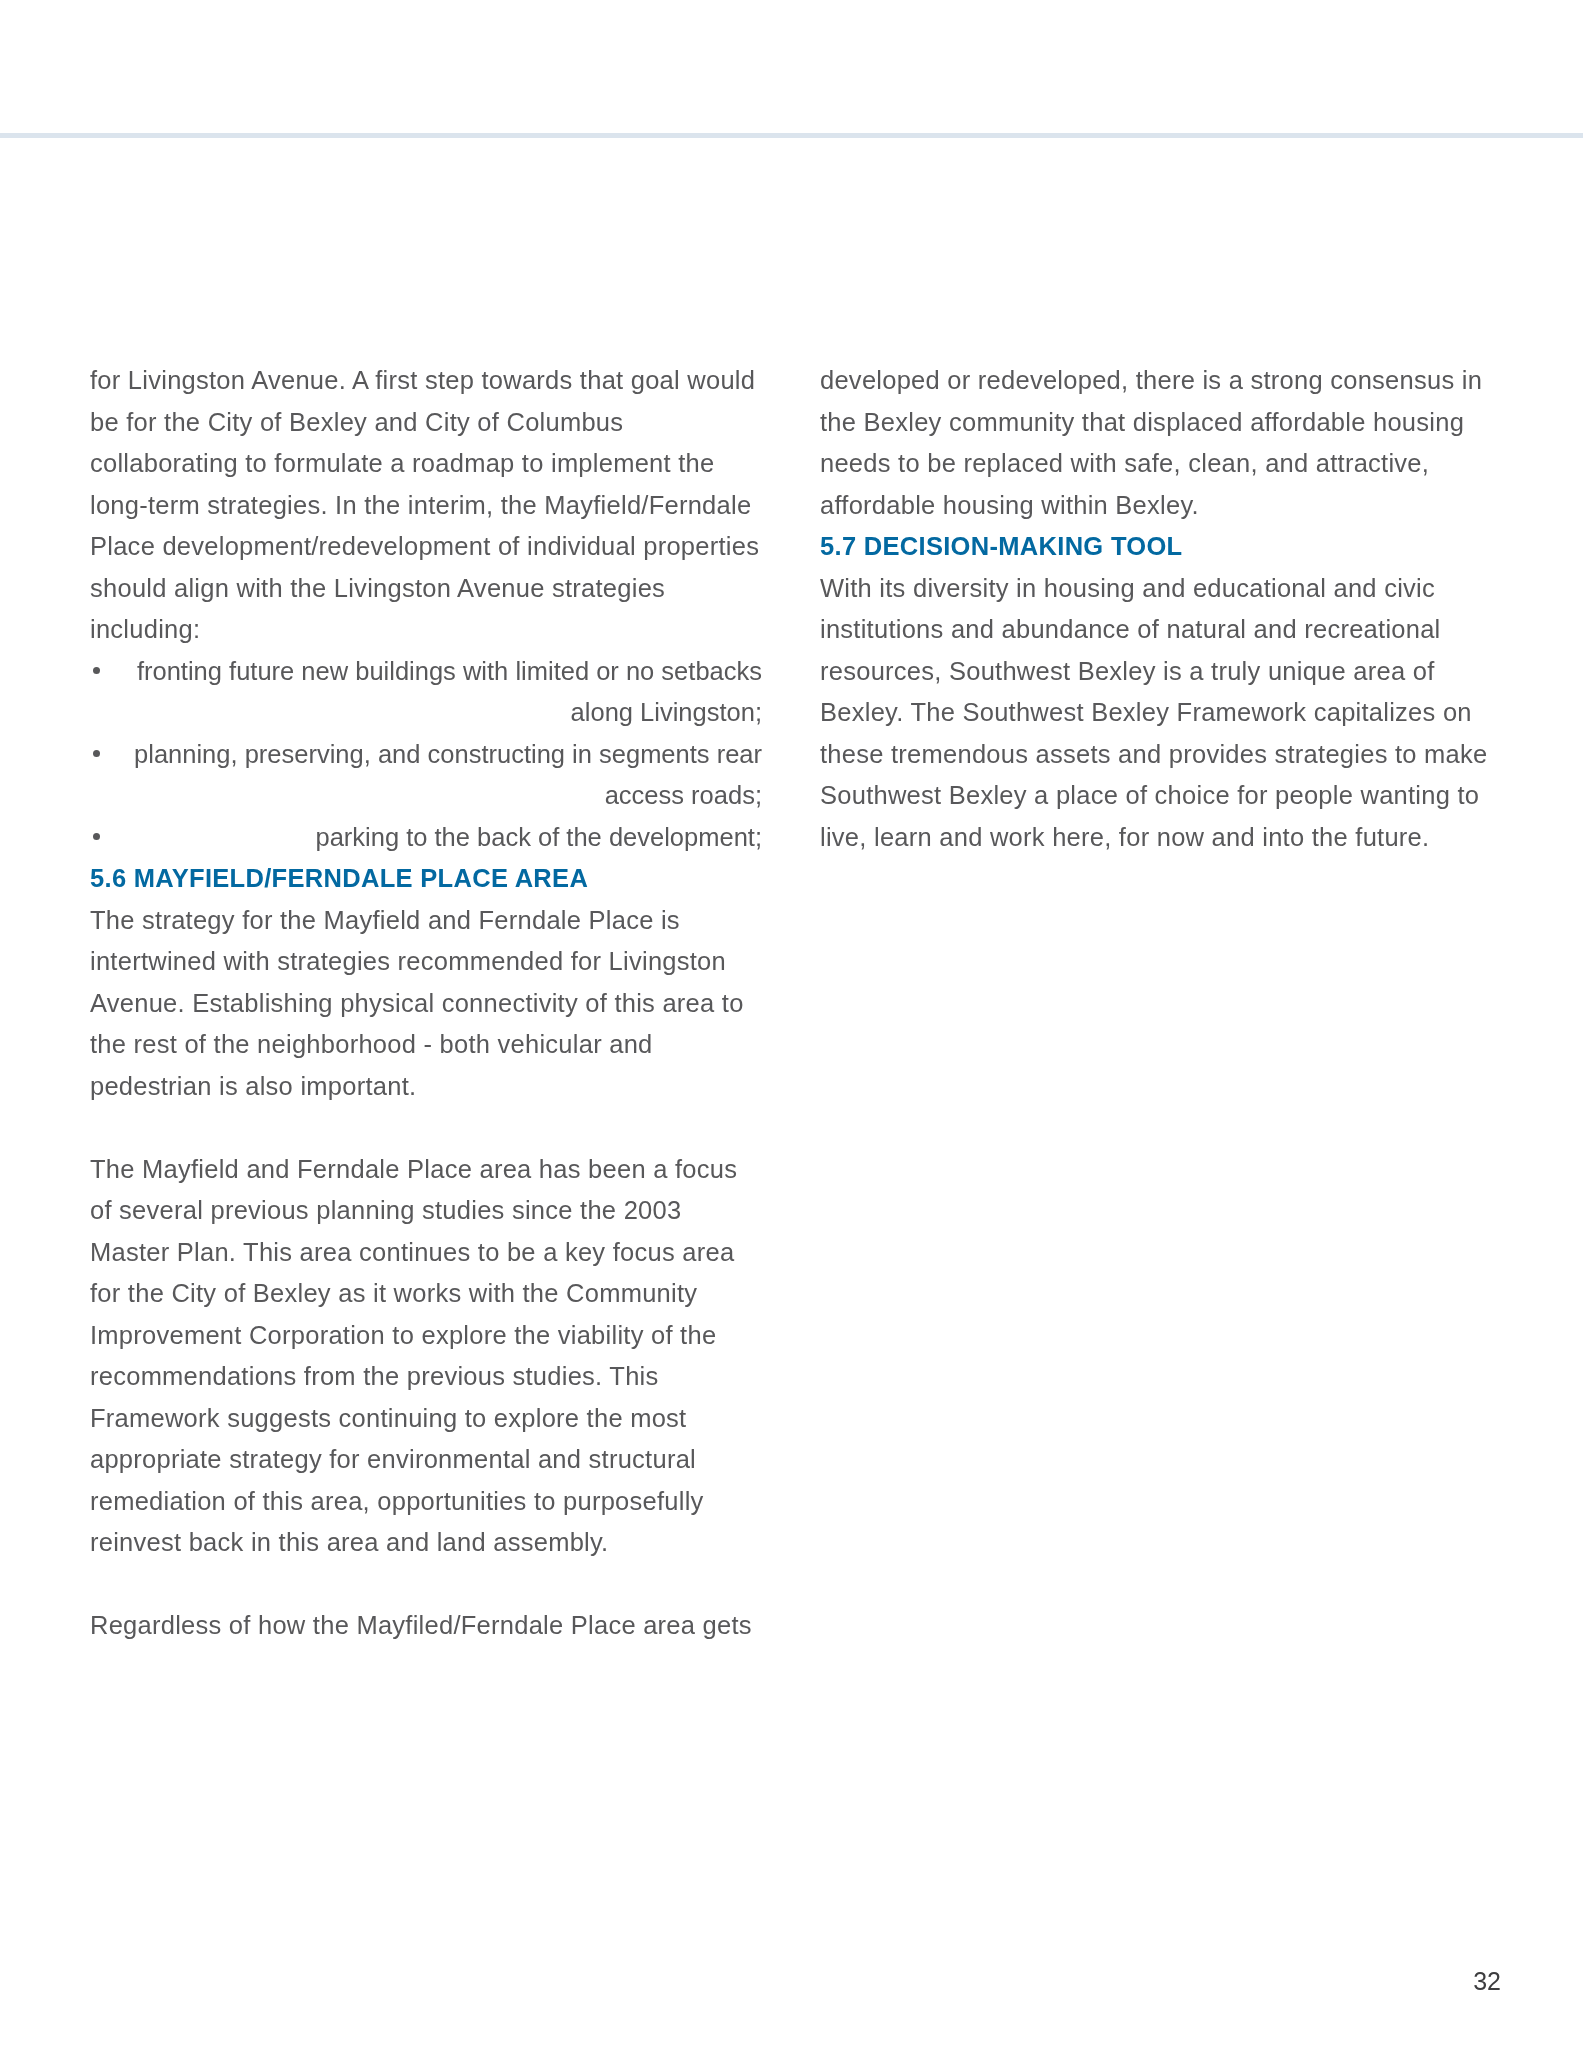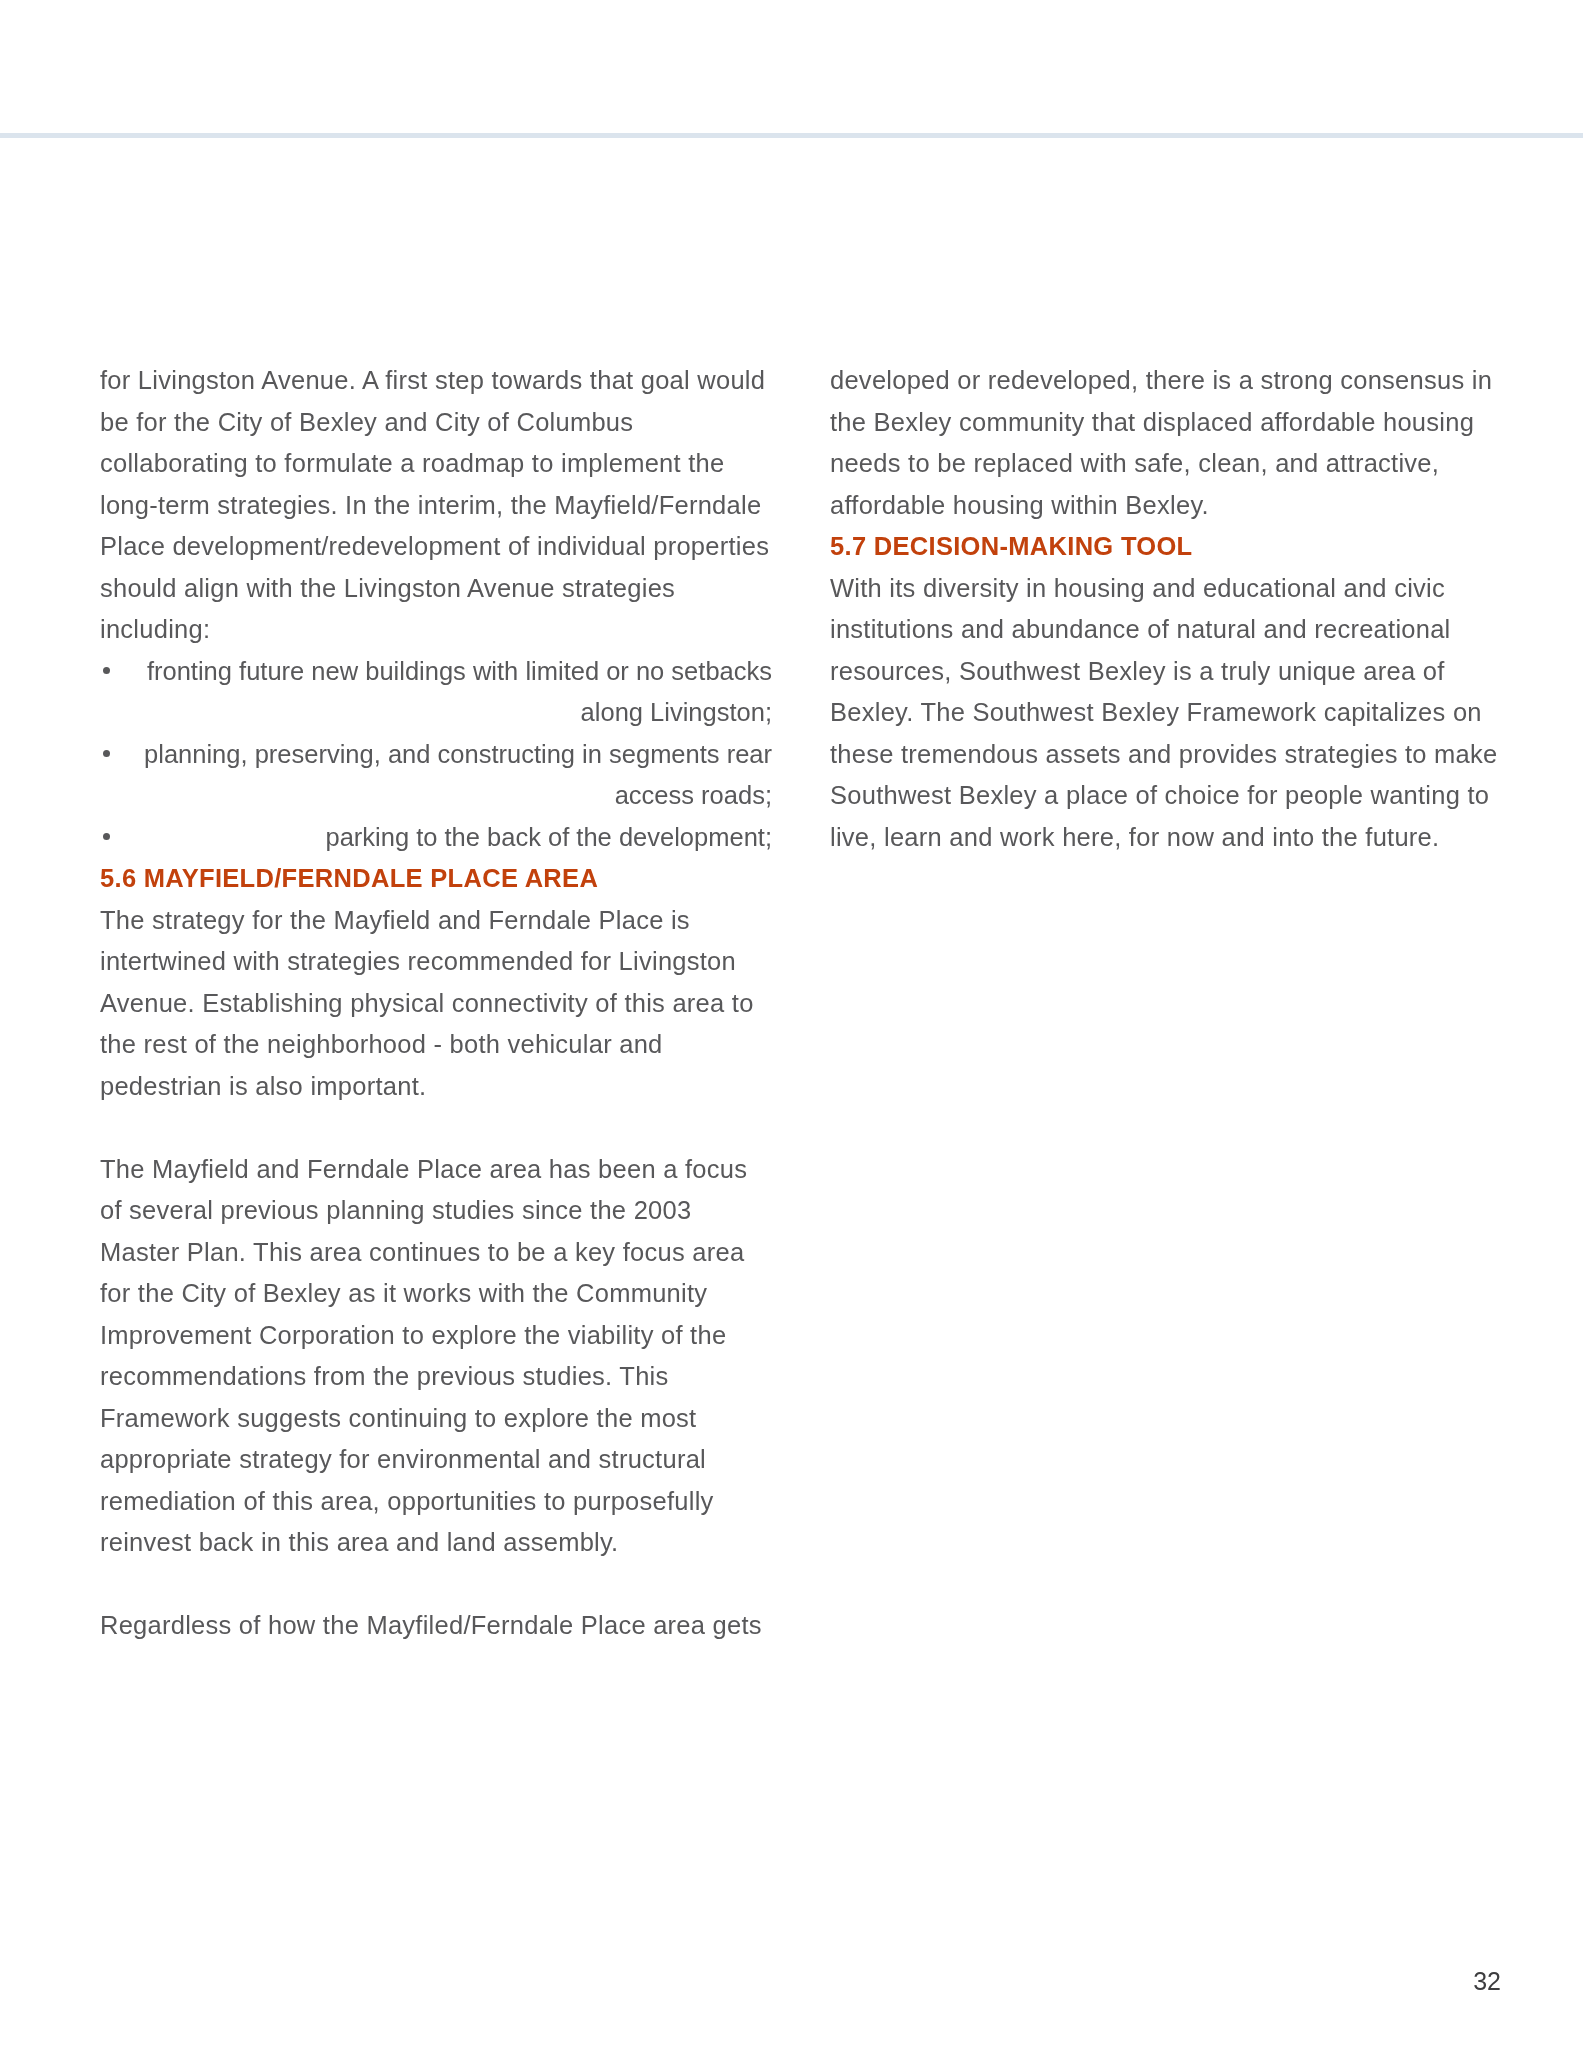--- a/index.html
+++ b/index.html
@@ -30,21 +30,21 @@
     left: 0;
     top: 133px;
     width: 1583px;
     height: 5px;
     background: #dbe4ed;
   }
 
   
   .columns {
     position: absolute;
-    left: 100px;
+    left: 90px;
     top: 360px;
     width: 1400px;
     display: flex;
     gap: 58px;
   }
   .col {
     width: 672px;
     flex: 0 0 672px;
   }
   .col.right { width: 670px; flex: 0 0 670px; }
@@ -54,21 +54,21 @@
     color: #58585a;
     font-size: 25.5px;
     line-height: 41.5px;
     letter-spacing: 0.01em;
     font-weight: 400;
   }
   p.body + p.body { margin-top: 41.5px; }
 
   h2.section-heading {
     margin: 0 0 0 0;
-    color: #c2410c;
+    color: #0369a1;
     font-size: 25.5px;
     line-height: 41.5px;
     font-weight: bold;
     letter-spacing: 0.012em;
   }
 
   
   ul.bullets {
     list-style: none;
     margin: 0;

